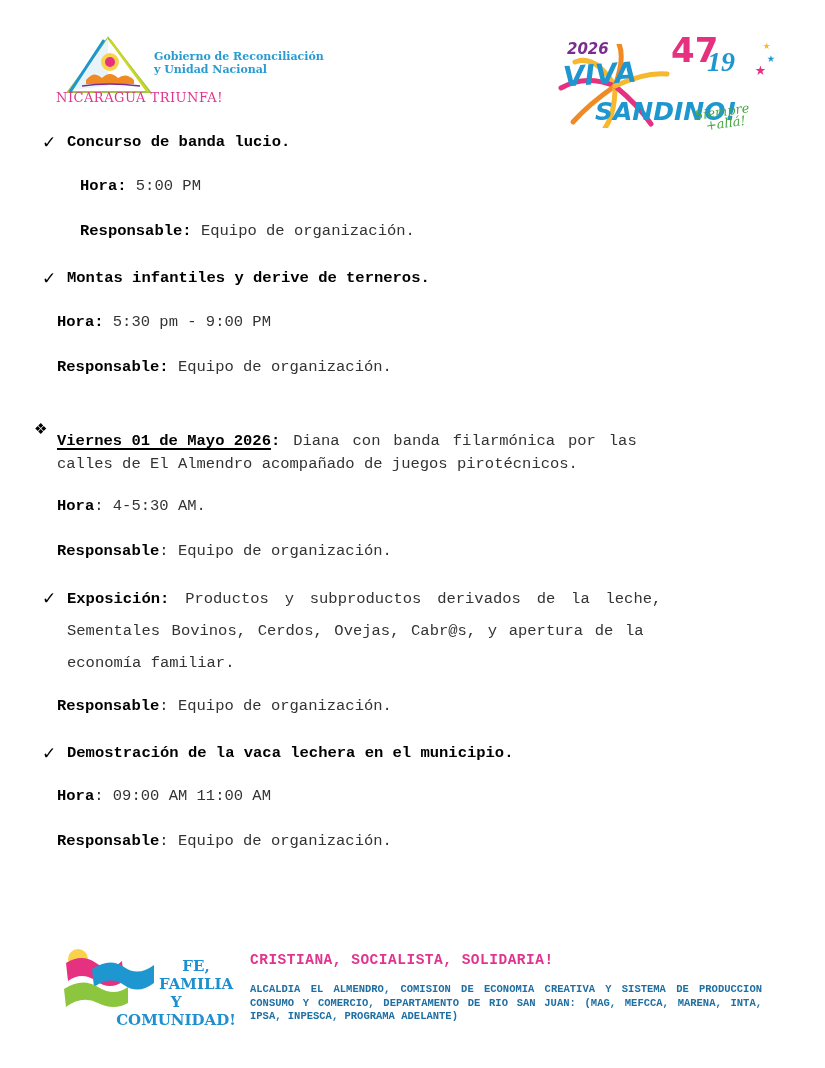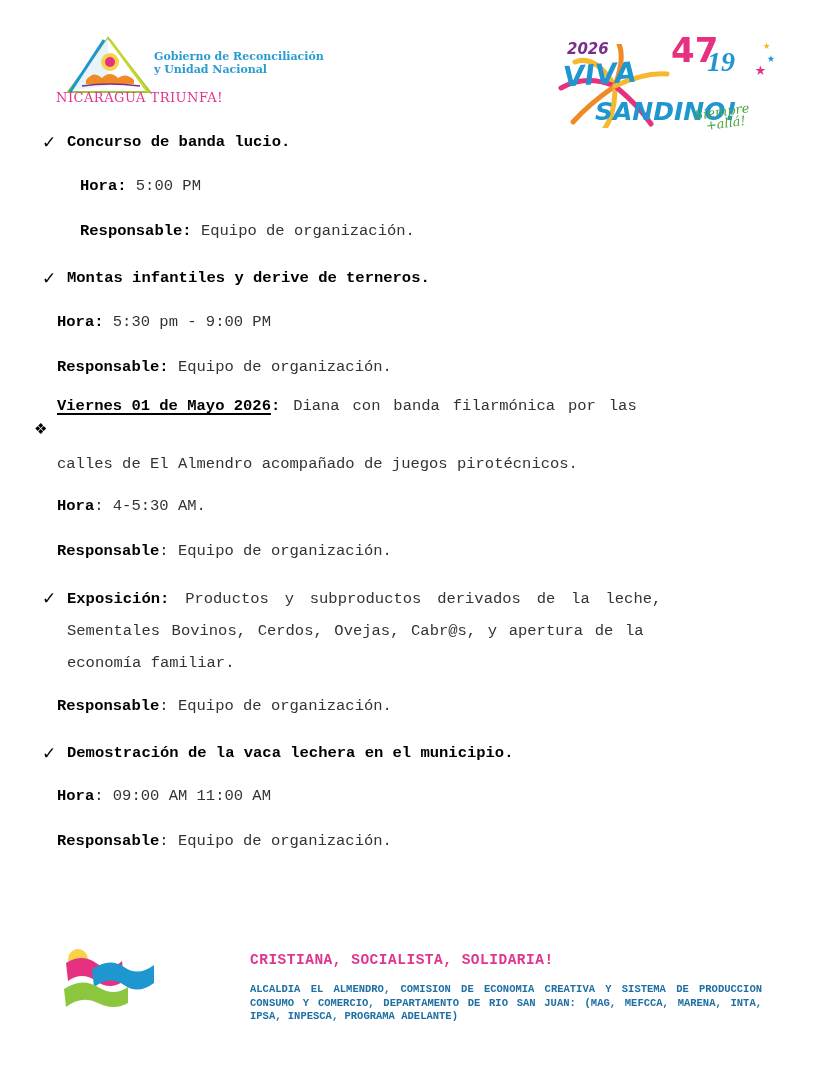--- a/index.html
+++ b/index.html
@@ -98,21 +98,21 @@
 <div class="line b" style="left:67px;top:133px;">Concurso de banda lucio.</div>
 <div class="line" style="left:80px;top:177px;"><span class="b">Hora:</span><span class="v"> 5:00 PM</span></div>
 <div class="line" style="left:80px;top:222px;"><span class="b">Responsable:</span><span class="v"> Equipo de organización.</span></div>
 
 <span class="mark" style="left:42px;top:268px;">✓</span>
 <div class="line b" style="left:67px;top:269px;">Montas infantiles y derive de terneros.</div>
 <div class="line" style="left:57px;top:313px;"><span class="b">Hora:</span><span class="v"> 5:30 pm - 9:00 PM</span></div>
 <div class="line" style="left:57px;top:358px;"><span class="b">Responsable:</span><span class="v"> Equipo de organización.</span></div>
 
 <span class="mark" style="left:34px;top:420px;font-size:15px;">❖</span>
-<div class="line" style="left:57px;top:397px;width:710px;"><span class="b u">Viernes 01 de Mayo 2026</span><span class="b">:</span><span class="v" style="word-spacing:3.6px;"> Diana con banda filarmónica por las</span></div>
+<div class="line" style="left:57px;top:432px;width:710px;"><span class="b u">Viernes 01 de Mayo 2026</span><span class="b">:</span><span class="v" style="word-spacing:3.6px;"> Diana con banda filarmónica por las</span></div>
 <div class="line v" style="left:57px;top:455px;">calles de El Almendro acompañado de juegos pirotécnicos.</div>
 <div class="line" style="left:57px;top:497px;"><span class="b">Hora</span><span class="v">: 4-5:30 AM.</span></div>
 <div class="line" style="left:57px;top:542px;"><span class="b">Responsable</span><span class="v">: Equipo de organización.</span></div>
 
 <span class="mark" style="left:42px;top:588px;">✓</span>
 <div class="line" style="left:67px;top:590px;width:700px;"><span class="b">Exposición</span><span class="b">:</span><span class="v" style="word-spacing:6.5px;"> Productos y subproductos derivados de la leche,</span></div>
 <div class="line v" style="left:67px;top:622px;word-spacing:2.3px;">Sementales Bovinos, Cerdos, Ovejas, Cabr@s, y apertura de la</div>
 <div class="line v" style="left:67px;top:654px;">economía familiar.</div>
 <div class="line" style="left:57px;top:697px;"><span class="b">Responsable</span><span class="v">: Equipo de organización.</span></div>
 
@@ -121,15 +121,20 @@
 <div class="line" style="left:57px;top:787px;"><span class="b">Hora</span><span class="v">: 09:00 AM 11:00 AM</span></div>
 <div class="line" style="left:57px;top:832px;"><span class="b">Responsable</span><span class="v">: Equipo de organización.</span></div>
 
 <div class="ftr-logo">
   <svg style="position:absolute;left:0;top:0;" width="96" height="66" viewBox="0 0 96 66">
     <circle cx="16" cy="14" r="10" fill="#f8d34a"></circle>
     <path d="M4,18 Q20,8 34,18 Q48,28 60,16 L62,36 Q48,46 34,36 Q20,26 6,36 Z" fill="#e5317f"></path>
     <path d="M30,24 Q48,12 62,22 Q76,32 92,20 L92,38 Q76,50 62,40 Q48,30 32,42 Z" fill="#1e96cf"></path>
     <path d="M2,44 Q20,32 36,42 Q52,52 66,42 L66,58 Q52,66 36,58 Q20,50 4,62 Z" fill="#8cc63f"></path>
   </svg>
+  <div class="ffc">
+    <div>FE,</div>
+    <div>FAMILIA</div>
+    <div style="margin-left:-40px;">Y COMUNIDAD!</div>
+  </div>
 </div>
 <div class="ftr-pink">CRISTIANA, SOCIALISTA, SOLIDARIA!</div>
 <div class="ftr-blue">ALCALDIA EL ALMENDRO, COMISION DE ECONOMIA CREATIVA Y SISTEMA DE PRODUCCION CONSUMO Y COMERCIO, DEPARTAMENTO DE RIO SAN JUAN: (MAG, MEFCCA, MARENA, INTA, IPSA, INPESCA, PROGRAMA ADELANTE)</div>
 
 </body></html>

